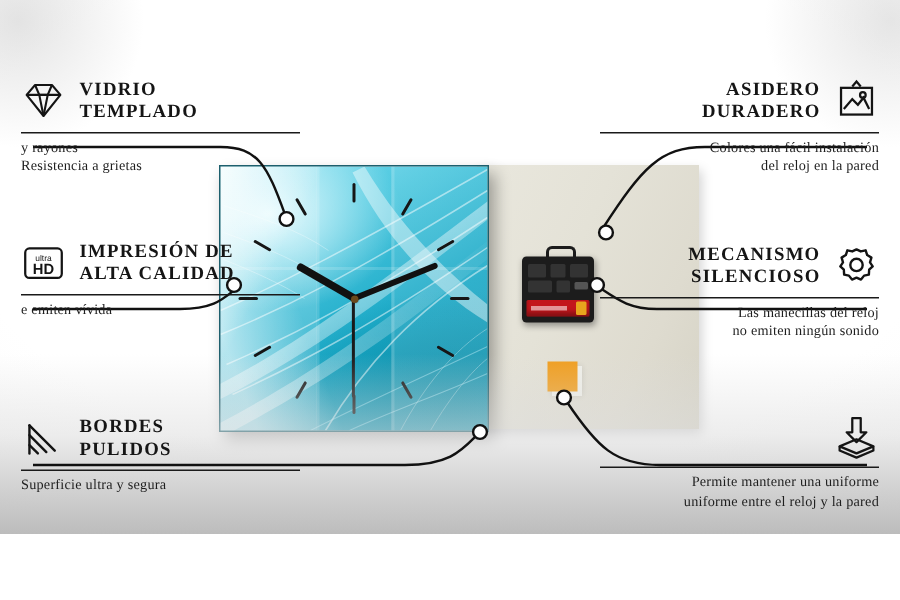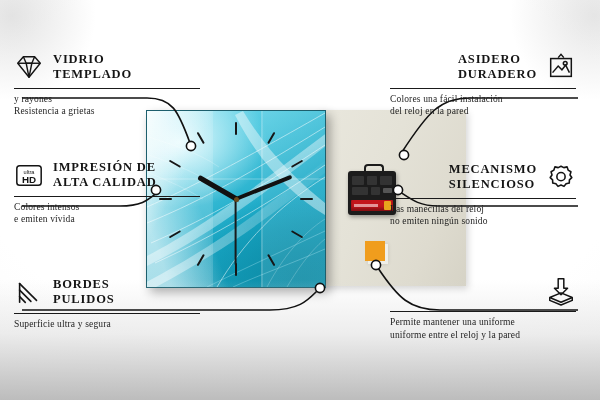--- a/index.html
+++ b/index.html
@@ -2,21 +2,21 @@
 <html><head>
 <meta charset="utf-8">
 <style>
   html,body{margin:0;padding:0;}
   body{
     width:600px;height:400px;overflow:hidden;
     font-family:"Liberation Serif", serif;
     background:#ffffff;
   }
   #stage{
-    position:relative;width:600px;height:400px;overflow:hidden;
+    position:relative;width:600px;height:356px;overflow:hidden;
     background:
       radial-gradient(ellipse 130% 120% at 50% 38%, #ffffff 0%, #ffffff 42%, #fbfbfb 58%, #f1f1f1 74%, #e4e4e4 88%, #d9d9d9 100%);
   }
   #stage:before{
     content:"";position:absolute;left:0;right:0;bottom:0;height:120px;
     background:linear-gradient(to bottom, rgba(255,255,255,0) 0%, rgba(222,222,222,.55) 45%, rgba(185,185,185,.95) 100%);
     pointer-events:none;z-index:1;
   }
   #stage:after{
     content:"";position:absolute;inset:0;pointer-events:none;z-index:1;
@@ -71,21 +71,21 @@
   .battery i{position:absolute;left:3px;top:4px;width:24px;height:3px;background:rgba(255,255,255,.55);}
   .foam{position:absolute;left:365px;top:241px;width:20px;height:20px;background:#f09d1d;
         box-shadow:3px 3px 0 0 rgba(240,240,235,.95), 3px 3px 4px rgba(0,0,0,.12);}
 
   
   #wires{position:absolute;inset:0;z-index:4;pointer-events:none;}
 
   
   .feat{position:absolute;z-index:5;width:186px;}
   .feat.left{left:14px;text-align:left;}
-  .feat.right{right:24px;}
+  .feat.right{right:14px;text-align:right;}
   .feat .head{display:flex;align-items:center;gap:9px;}
   .feat.right .head{flex-direction:row-reverse;}
   .feat .ico{width:30px;height:30px;flex:0 0 30px;display:block;}
   .feat .title{font-size:12.5px;font-weight:700;letter-spacing:.85px;color:#151515;line-height:1.22;text-transform:uppercase;}
   .feat .rule{height:1px;background:#1a1a1a;margin:5px 0 4px;}
   .feat .desc{font-size:9.5px;line-height:1.32;color:#1e1e1e;letter-spacing:.15px;}
 
   .f1{top:52px;}
   .f2{top:160px;}
   .f3{top:277px;}
@@ -232,21 +232,20 @@
         <text x="16" y="15" text-anchor="middle" font-family="Liberation Sans, sans-serif" font-size="6" fill="#141414">ultra</text>
         <text x="16" y="24.5" text-anchor="middle" font-family="Liberation Sans, sans-serif" font-size="10.5" font-weight="bold" fill="#141414">HD</text>
       </svg>
       <div class="title">
         <div>IMPRESIÓN DE</div>
         <div>ALTA CALIDAD</div>
       </div>
     </div>
     <div class="rule"></div>
     <div class="desc">
-      <div>Colores intensos</div>
       <div>e emiten vívida</div>
     </div>
   </div>
 
   <div class="feat left f3">
     <div class="head">
       <svg class="ico" viewBox="0 0 32 32">
         <g stroke="#141414" stroke-width="1.7" fill="none" stroke-linecap="round">
           <path d="M6 7 L24 25"></path>
           <path d="M6 14 L18 26"></path>

